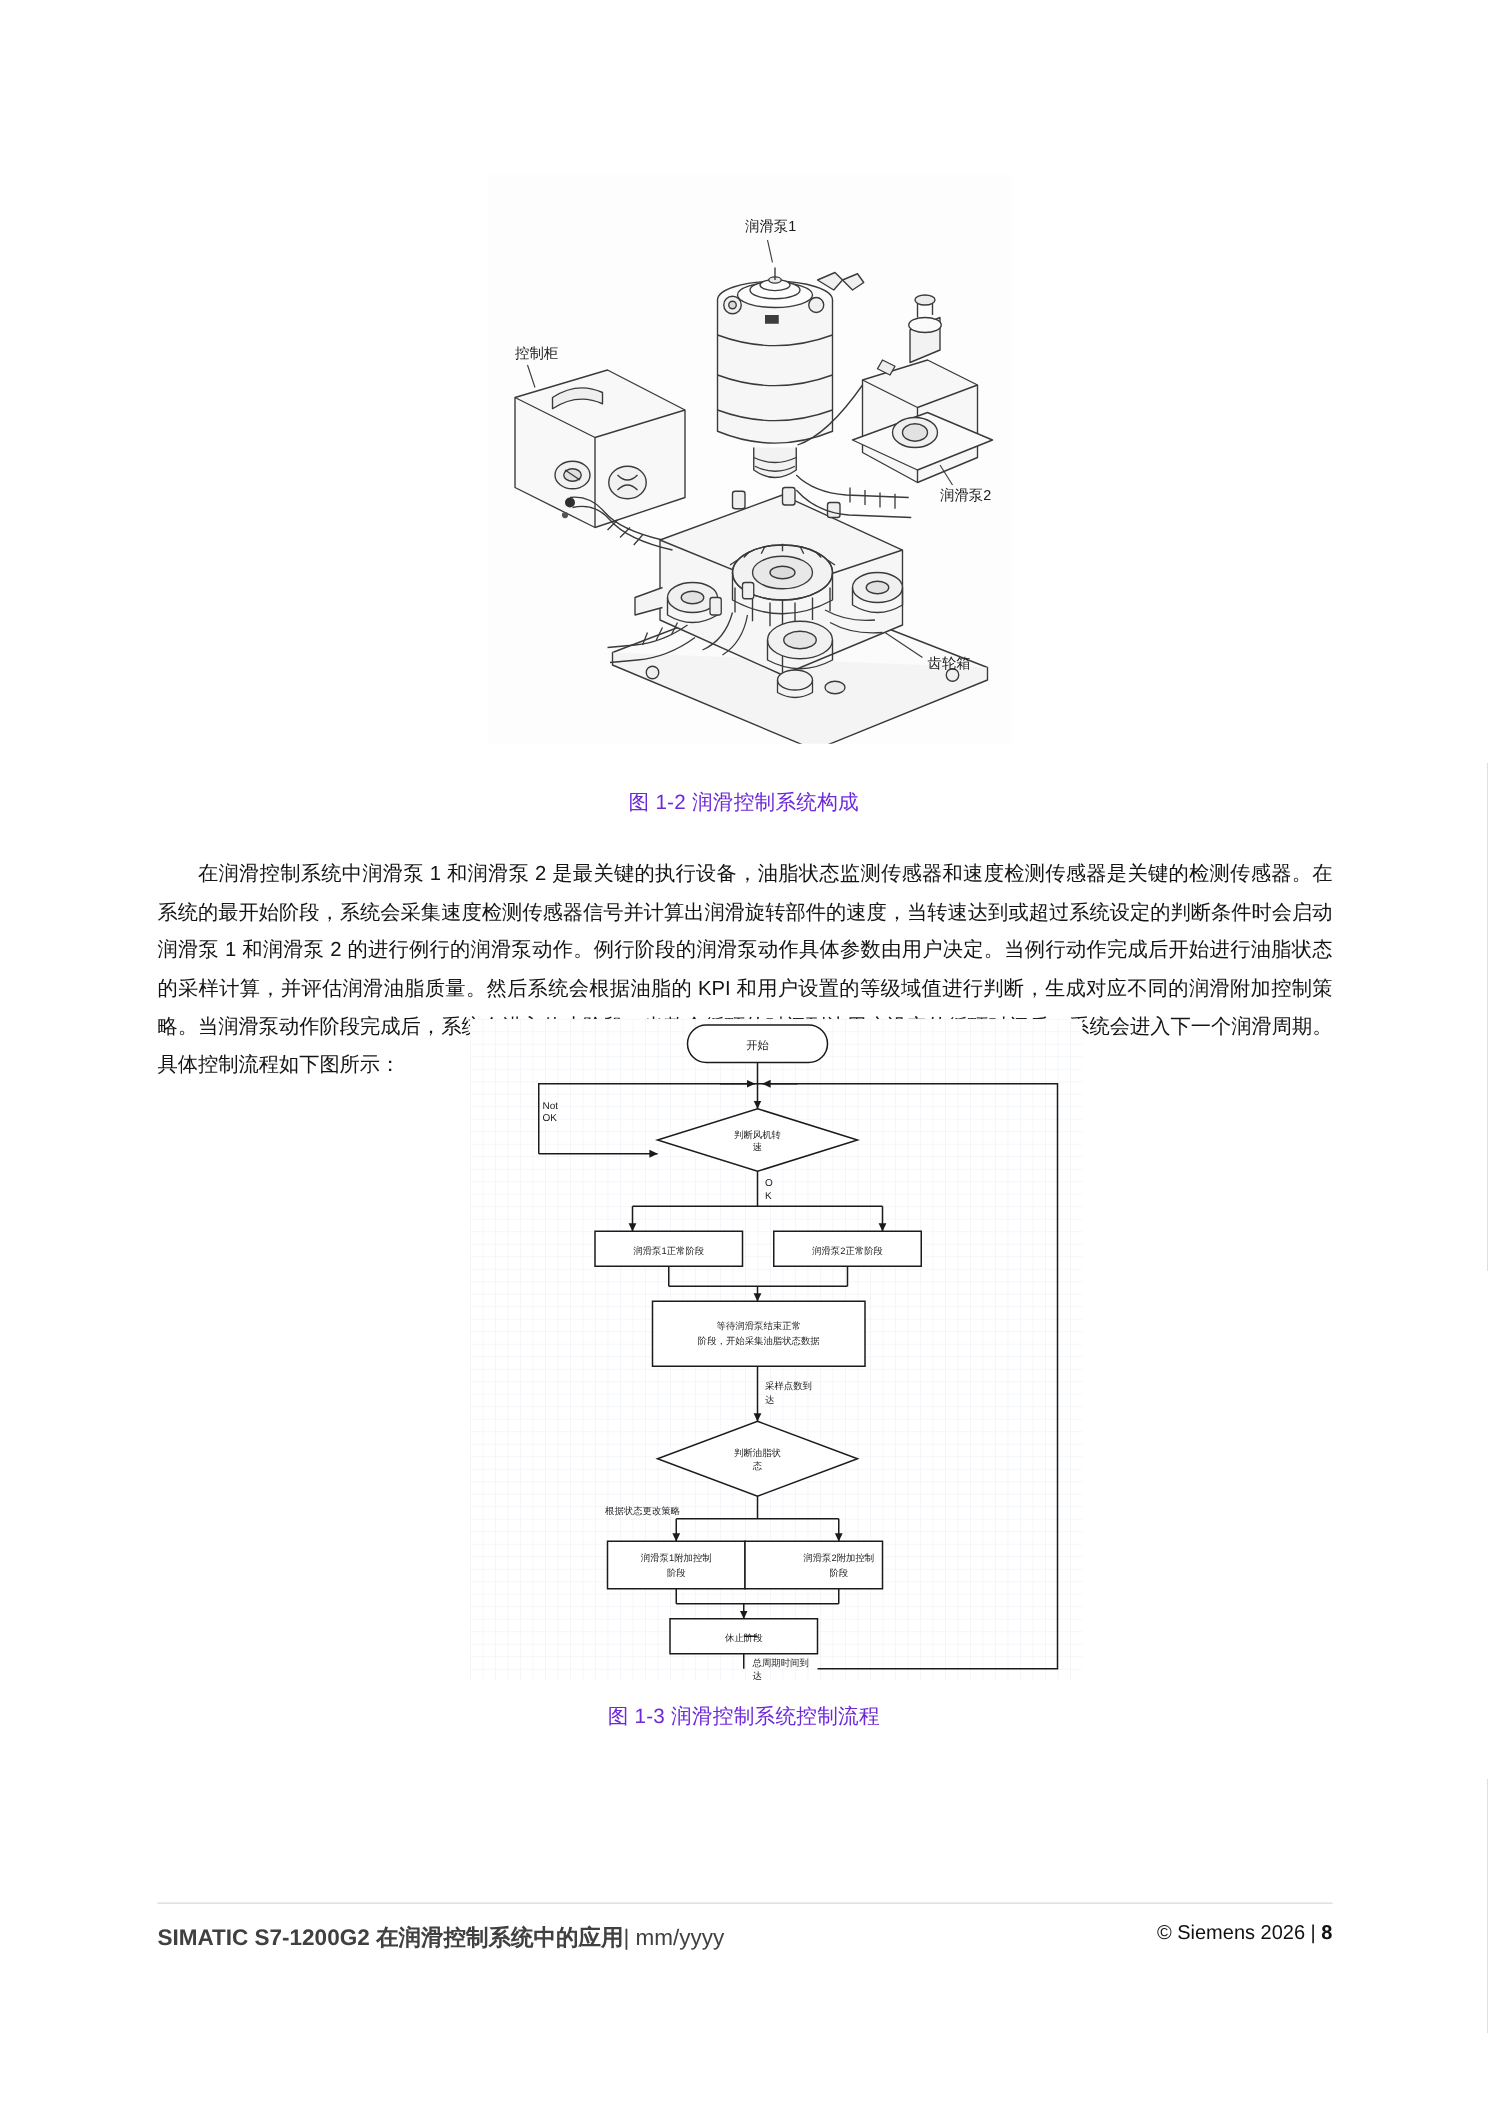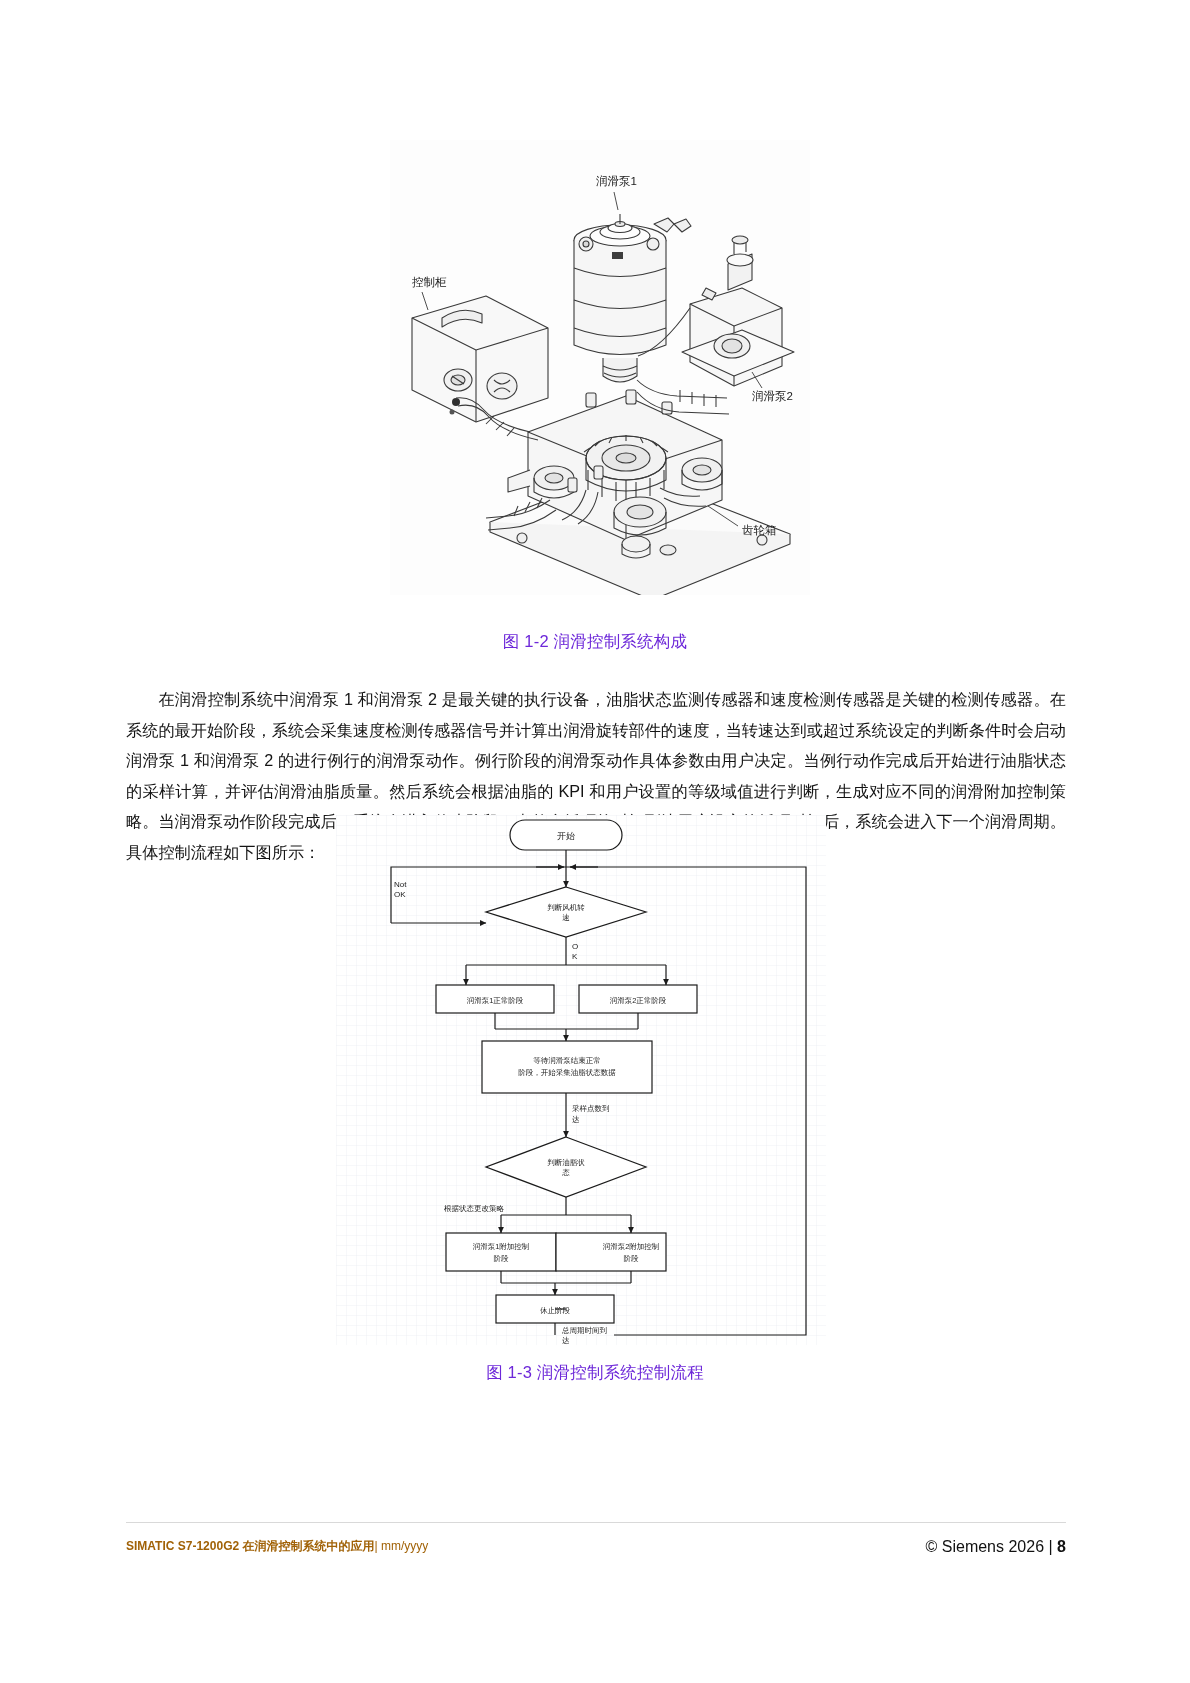--- a/index.html
+++ b/index.html
@@ -51,42 +51,42 @@
     line-height: 30.5px;
     color: #141414;
     text-align: justify;
     text-justify: inter-ideograph;
     text-indent: 2em;
   }
 
   
   .fig13-wrap {
     position: absolute;
-    left: 336px;
+    left: 376px;
     top: 815px;
     width: 490px;
     height: 530px;
   }
   .fig13-svg { display: block; width: 490px; height: 530px; }
 
   
   .footer-rule {
     position: absolute;
     left: 126px;
     top: 1522px;
     width: 940px;
     height: 1px;
     background: #d9d9d9;
   }
   .footer-left {
     position: absolute;
     left: 126px;
     top: 1538px;
-    font-size: 12px;
-    color: #a16207;
+    font-size: 18px;
+    color: #404040;
     font-weight: 600;
   }
   .footer-left .thin { font-weight: 400; }
   .footer-right {
     position: absolute;
     right: 124px;
     top: 1538px;
     font-size: 16px;
     color: #111;
     padding-left: 16px;

